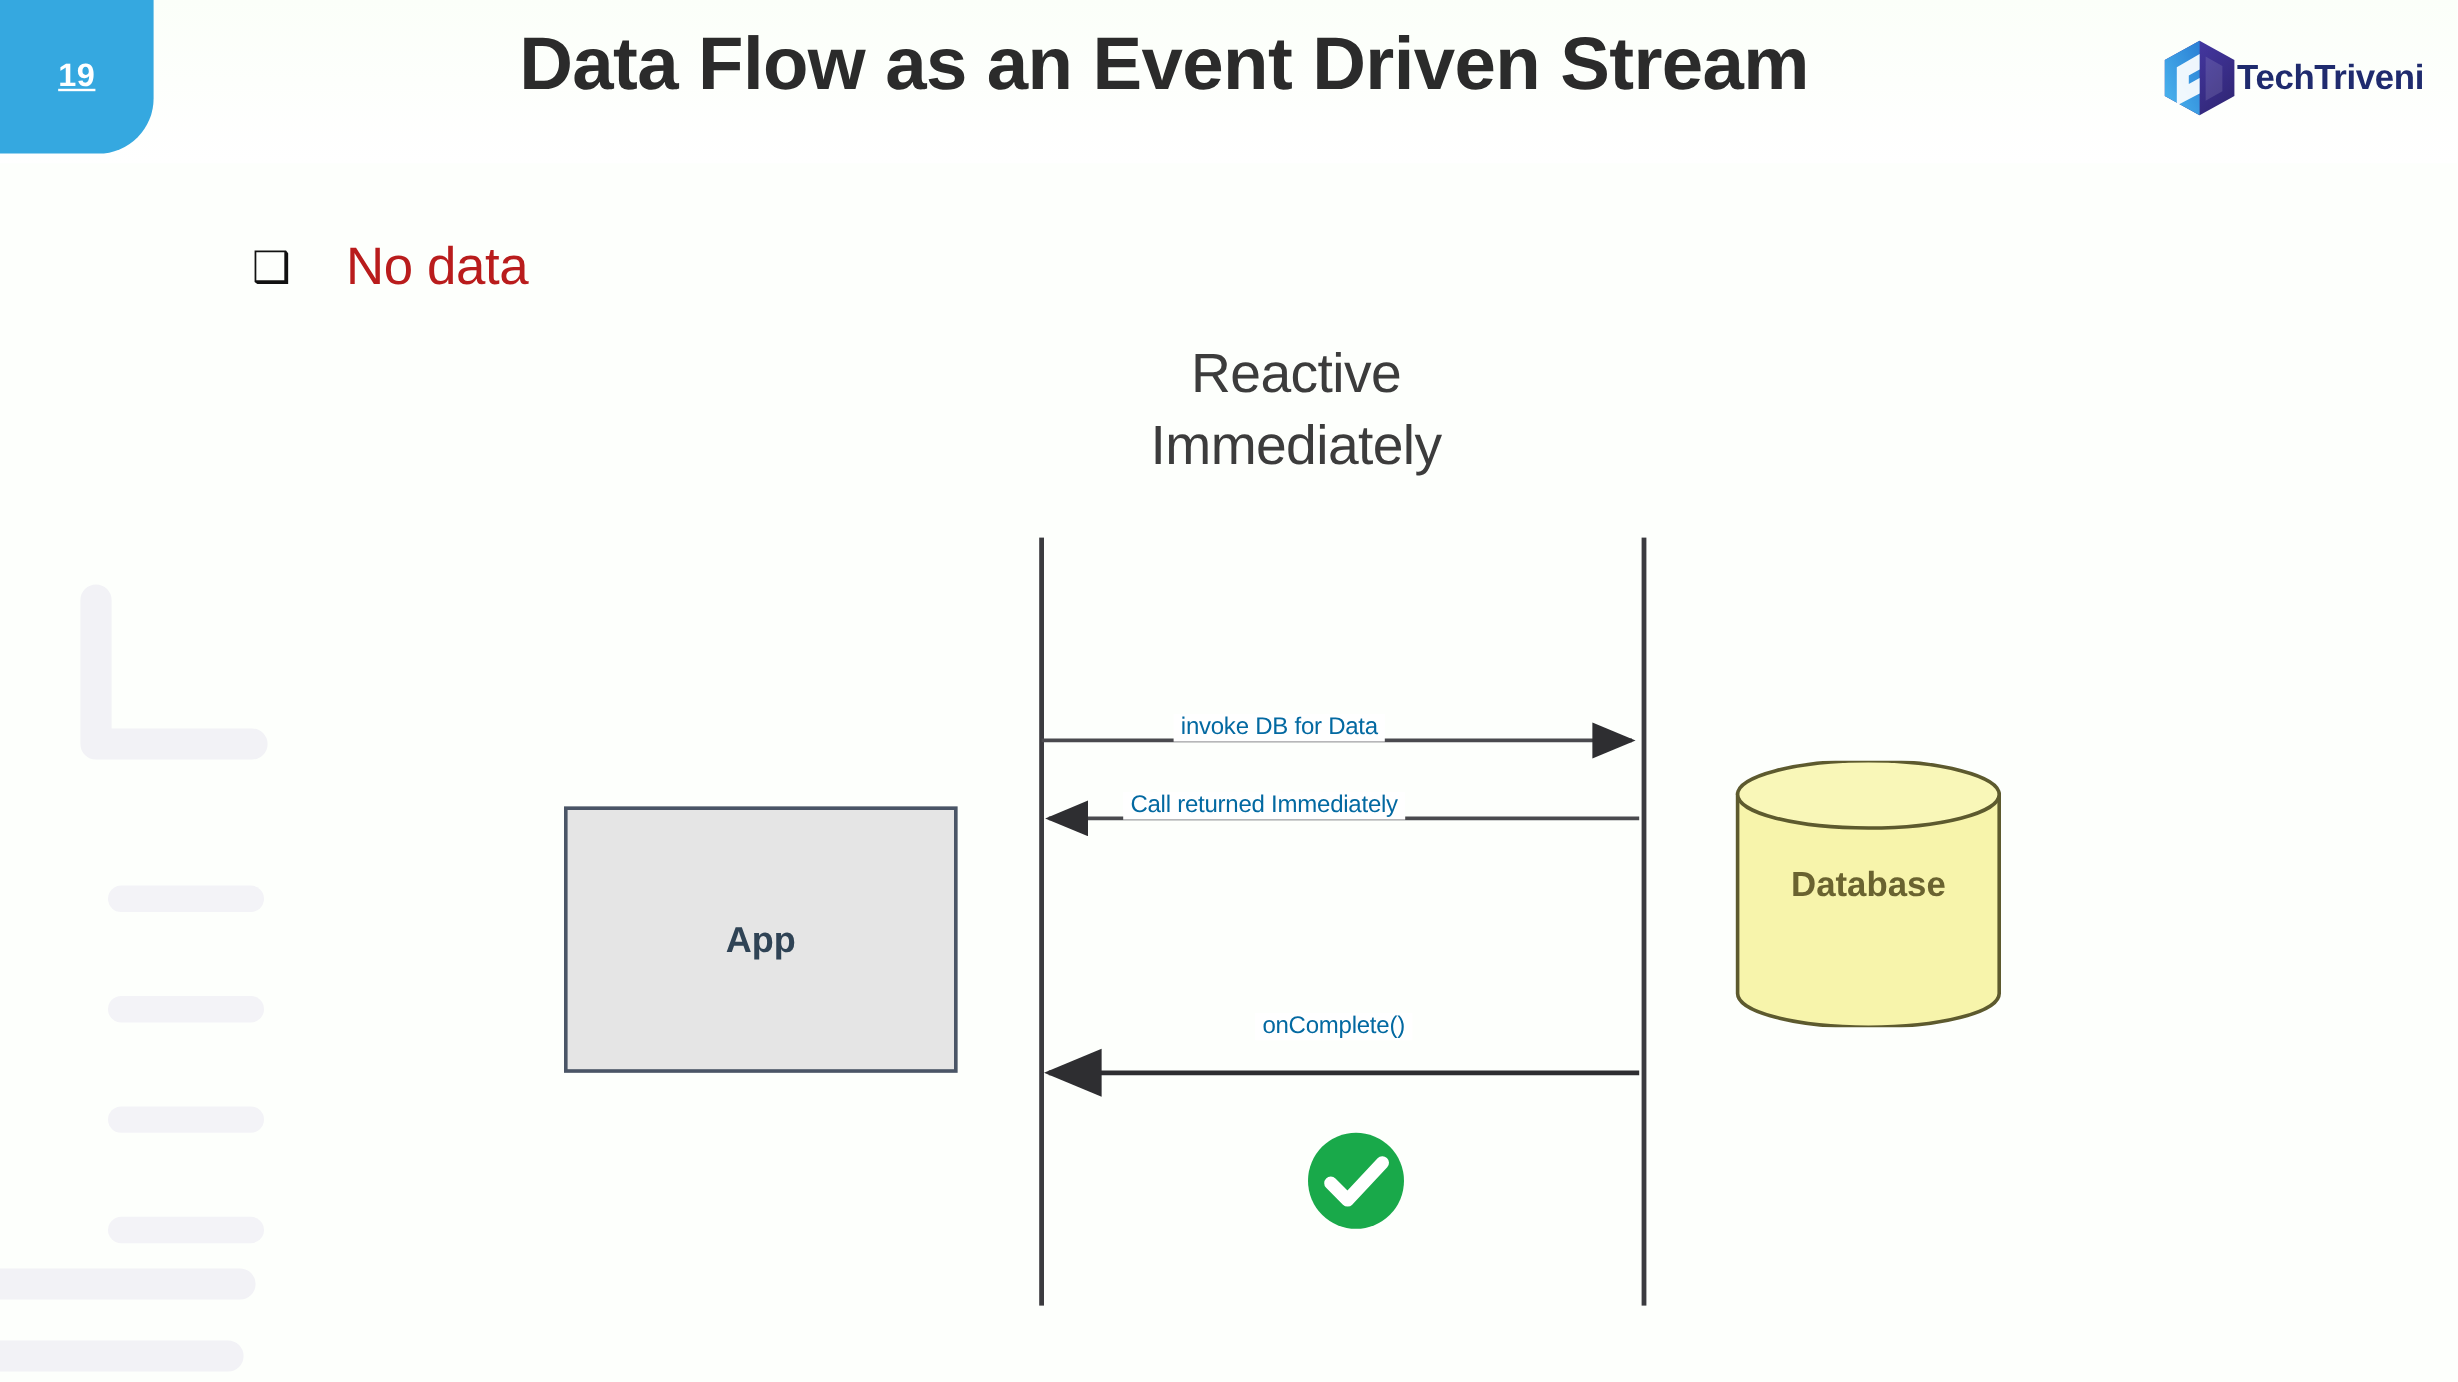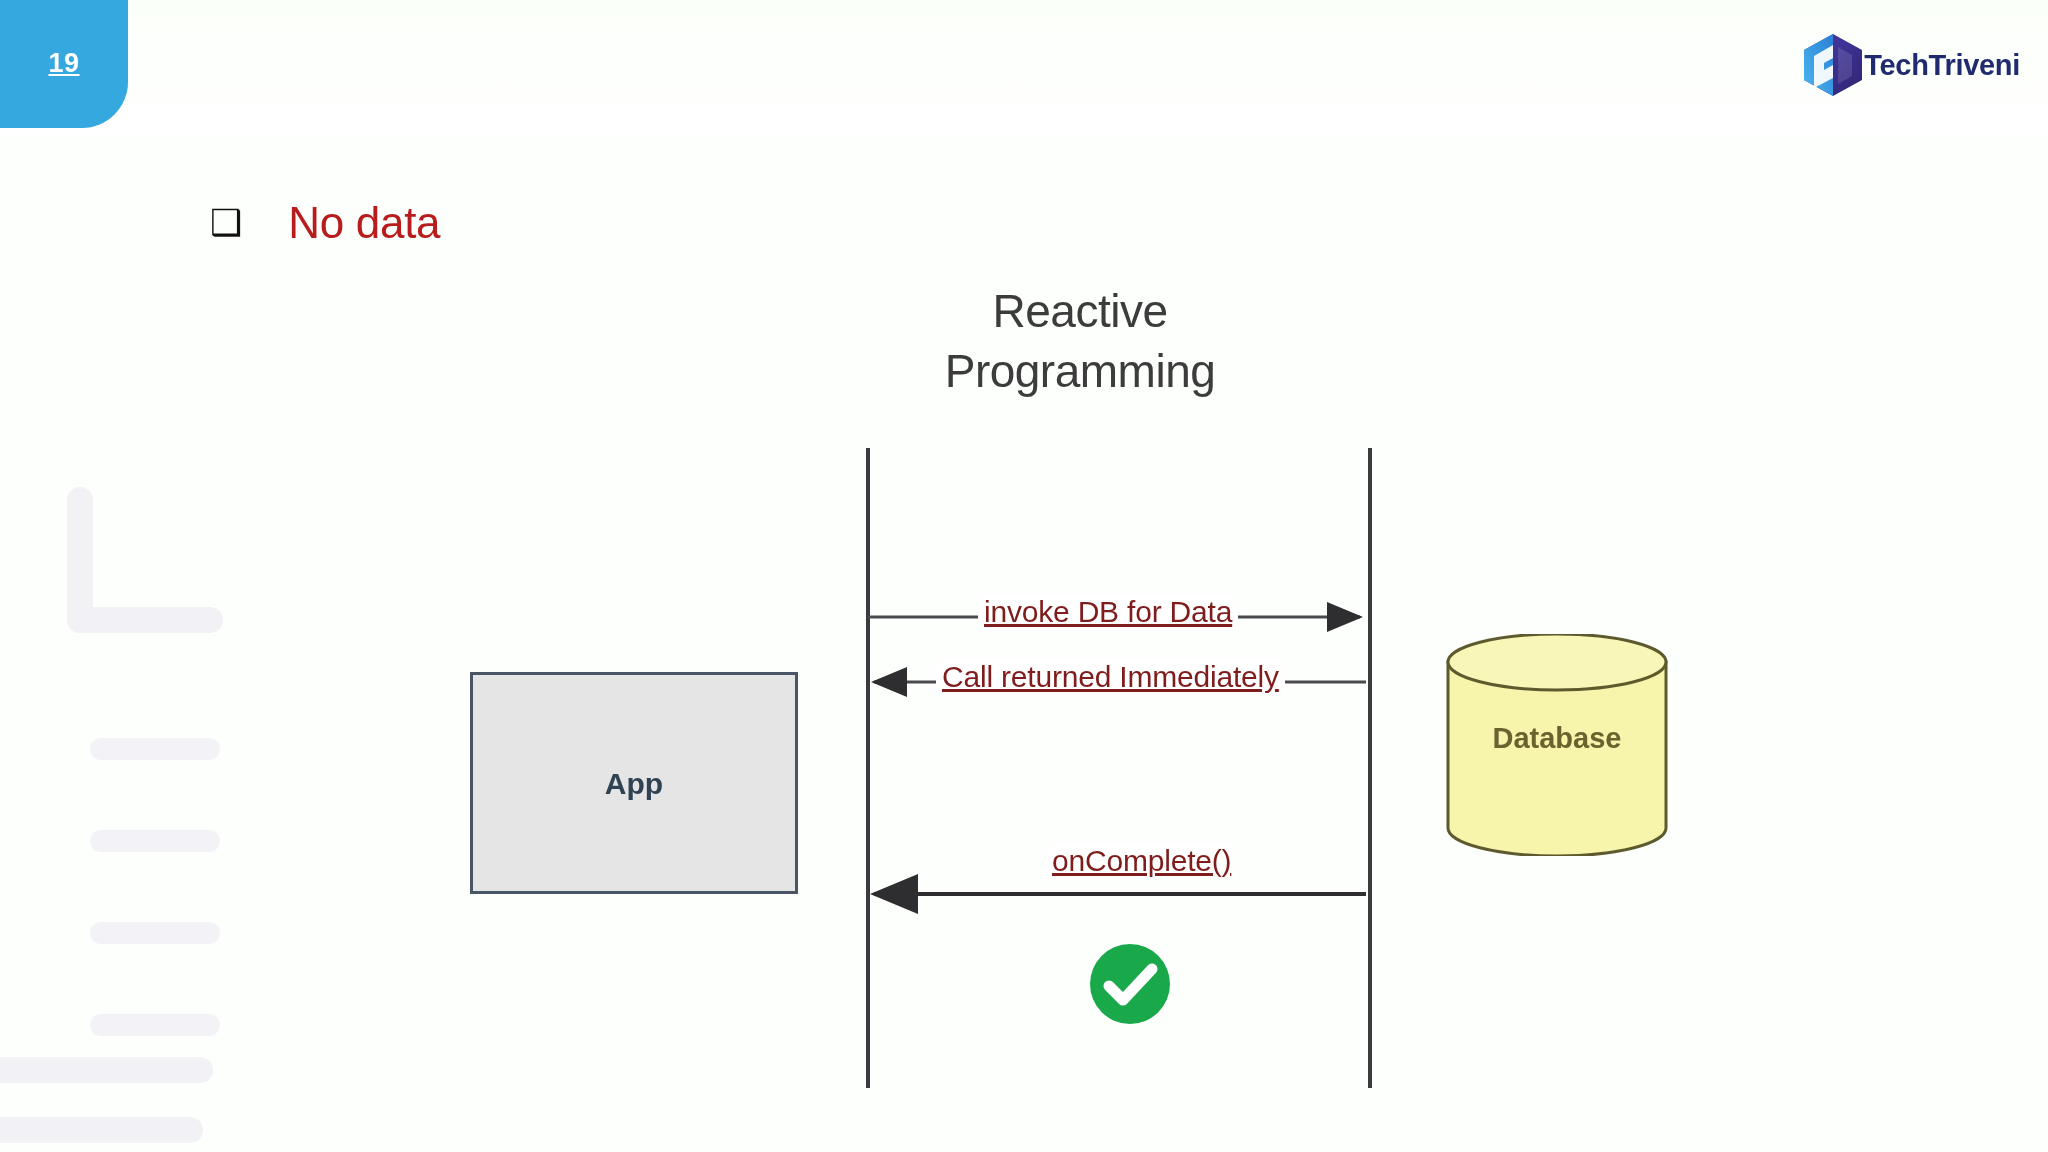--- a/index.html
+++ b/index.html
@@ -173,27 +173,26 @@
     left: 0; top: 88px;
     width: 230px;
     text-align: center;
     font-size: 29px;
     font-weight: bold;
     color: #6a6330;
   }
 
   .msg-label {
     position: absolute;
-    font-size: 30px;
-    color: #7f1d1d;
+    font-size: 20px;
+    color: #0369a1;
     white-space: nowrap;
     background: #ffffff;
     padding: 0 6px;
     letter-spacing: -0.2px;
-    text-decoration: underline;
   }
   .msg-label.m1 { left: 978px; top: 595px; }
   .msg-label.m2 { left: 936px; top: 660px; }
   .msg-label.m3 { left: 1046px; top: 844px; }
 
   .check-badge {
     position: absolute;
     left: 1088px;
     top: 942px;
     width: 84px;
@@ -218,20 +217,21 @@
       <rect x="200" y="544" width="130" height="22" rx="11"></rect>
     </g>
   </svg>
 
   <div class="header-band"></div>
 
   <div class="slide-number-badge">
     <span>19</span>
   </div>
 
+  <div class="slide-title">Data Flow as an Event Driven Stream</div>
 
   <div class="logo">
     <svg class="logo-mark" viewBox="0 0 62 66">
       <defs>
         <linearGradient id="gblue" x1="0" y1="1" x2="1" y2="0">
           <stop offset="0" stop-color="#4cb8f0"></stop>
           <stop offset="1" stop-color="#2a7fd4"></stop>
         </linearGradient>
         <linearGradient id="gpurp" x1="0" y1="0" x2="1" y2="1">
           <stop offset="0" stop-color="#4b3db0"></stop>
@@ -248,21 +248,21 @@
 
   <div class="bullet-row">
     <span class="bullet-marker">❑</span>
     <span class="bullet-text">No data</span>
   </div>
 
   <div class="diagram">
 
     <div class="diagram-title">
       <span>Reactive</span>
-      <span class="l2">Programming</span>
+      <span class="l2">Immediately</span>
     </div>
 
     <div class="lifeline left"></div>
     <div class="lifeline right"></div>
 
     <svg style="position:absolute;left:0;top:0;width:2048px;height:1152px;">
       <defs>
         <marker id="ar" markerWidth="13" markerHeight="13" refX="11" refY="5" orient="auto">
           <path d="M 0 0 L 12 5 L 0 10 z" fill="#2e2e31"></path>
         </marker>

